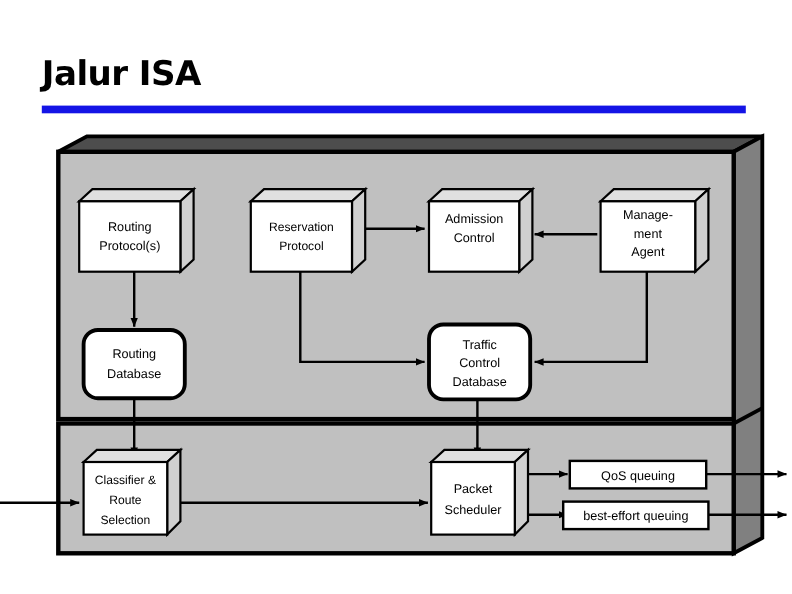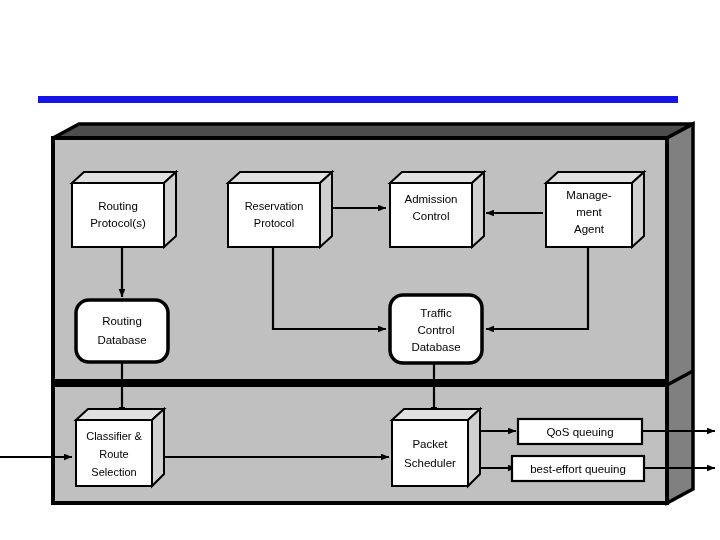--- a/index.html
+++ b/index.html
@@ -29,20 +29,21 @@
     font-family:"Liberation Sans", sans-serif;
     font-size:11.5px;fill:#000000;text-anchor:middle;
   }
   .boxlabel.sm{font-size:11px;}
 </style>
 </head>
 <body>
 
 <div id="slide">
 
+  <div class="title">Jalur ISA</div>
   <div class="title-rule"></div>
 
   <svg id="diagram" viewBox="0 0 720 540">
     <defs>
       <marker id="arrow" markerWidth="9" markerHeight="9" refX="8.2" refY="3.4" orient="auto" markerUnits="userSpaceOnUse">
         <path d="M0,0 L8.4,3.4 L0,6.8 z" fill="#000"></path>
       </marker>
     </defs>
 
     <g>

